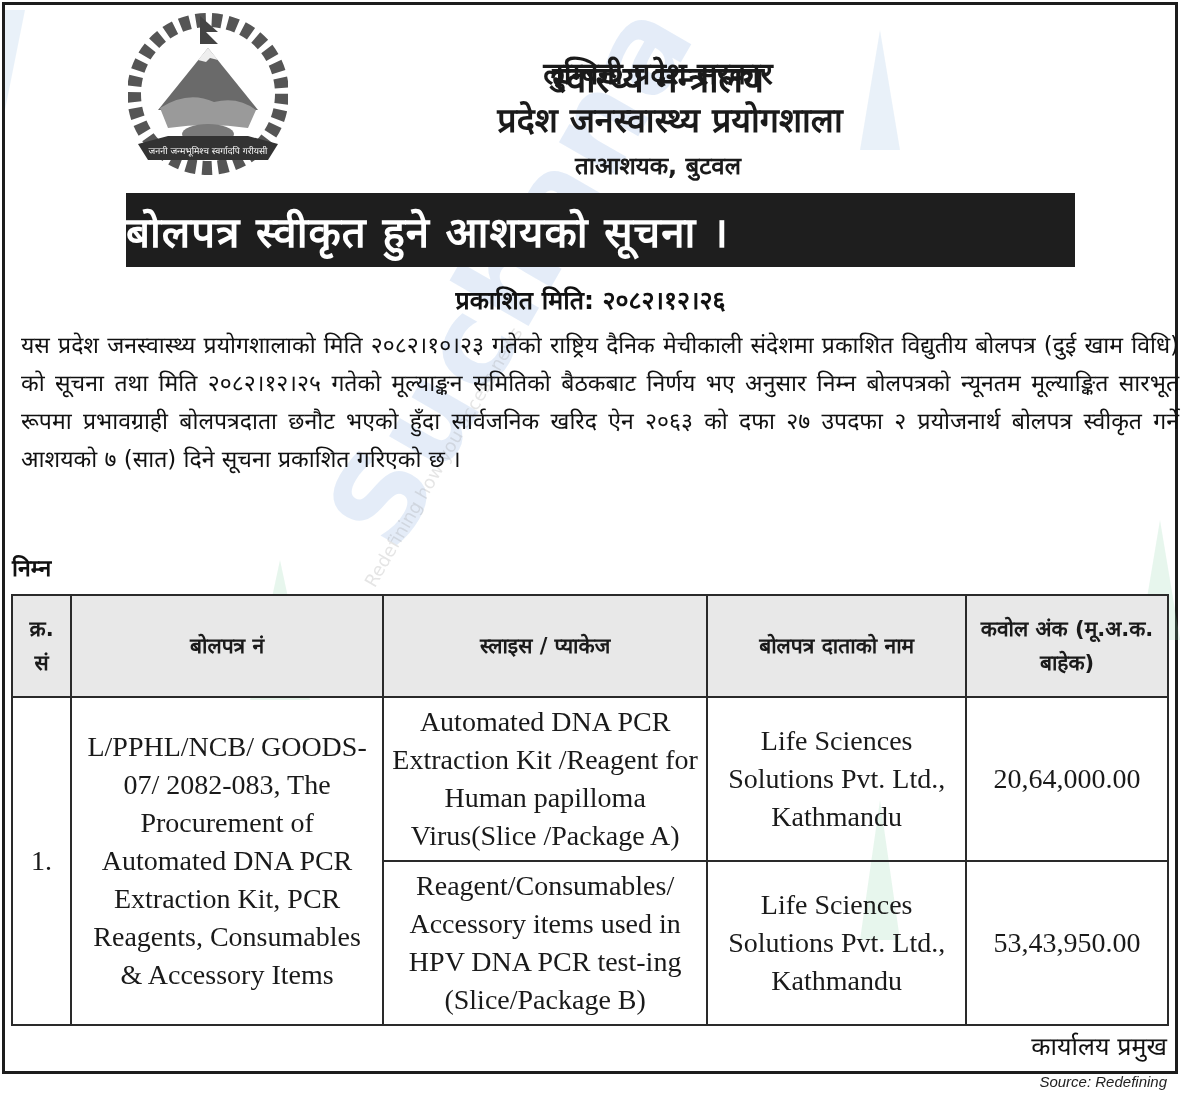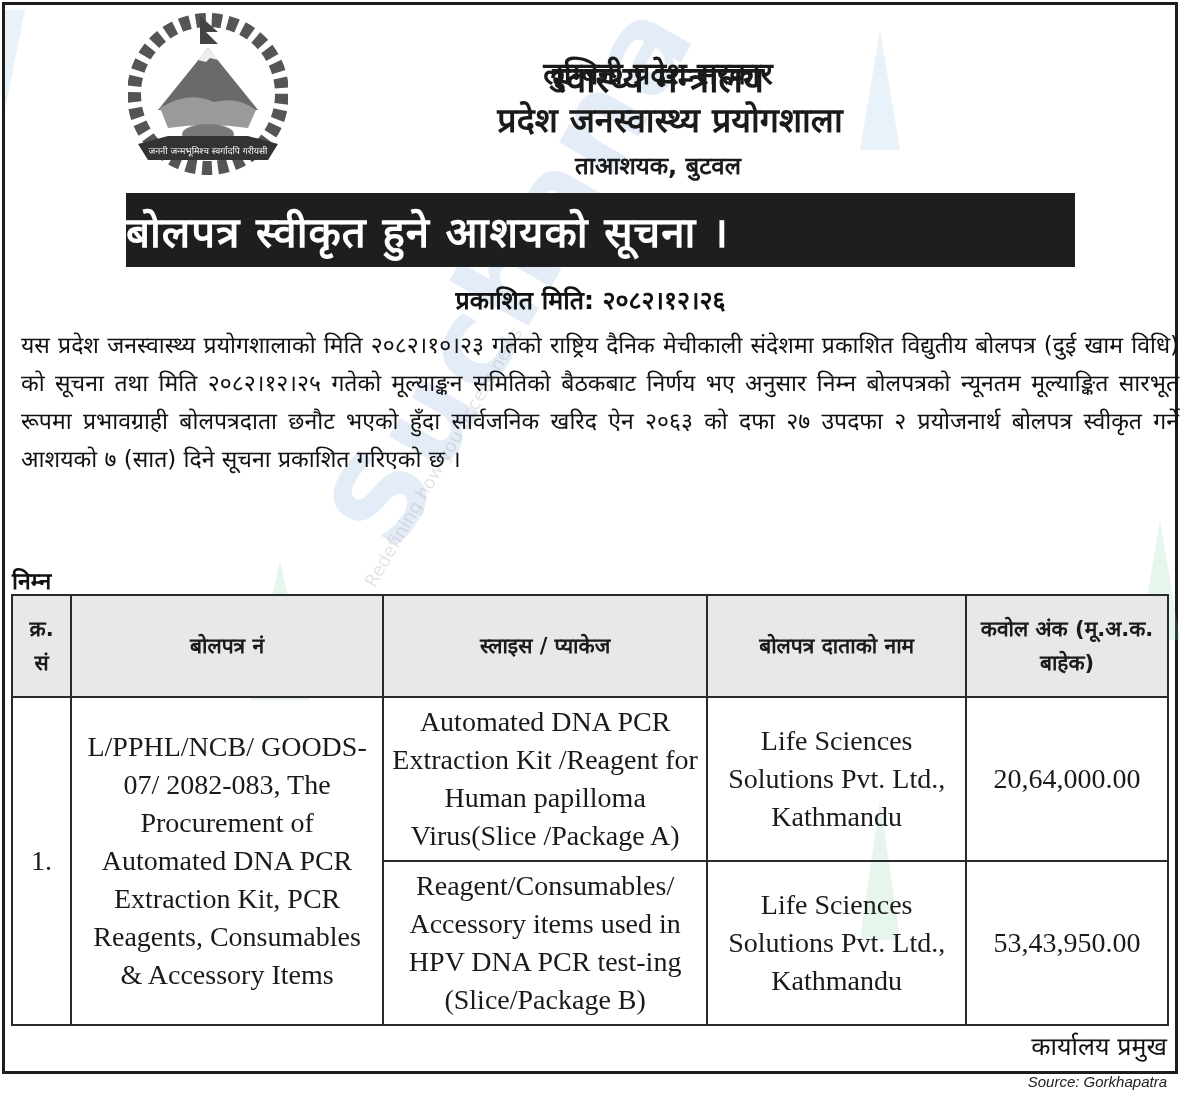--- a/index.html
+++ b/index.html
@@ -42,21 +42,21 @@
   }
   .pubdate {
     position: absolute; top: 282px; left: 0; width: 1181px; text-align: center;
     font-size: 25px; font-weight: bold;
   }
   .body-text {
     position: absolute; left: 21px; top: 326px; width: 1158px;
     font-size: 23px; line-height: 38px; text-align: justify; text-align-last: left;
   }
   .nimna {
-    position: absolute; left: 12px; top: 564px; font-size: 23px; font-weight: bold; text-align: right;
+    position: absolute; left: 12px; top: 551px; font-size: 23px; font-weight: bold; text-align: right;
   }
   table.bids {
     position: absolute; left: 11px; top: 594px; width: 1158px; border-collapse: collapse;
     font-family: "Liberation Serif", serif; color: #1a1a1a;
   }
   table.bids th, table.bids td {
     border: 2px solid #2a2a2a; text-align: center; vertical-align: middle; padding: 0 8px;
   }
   table.bids th {
     background: #e8e8e8; font-family: "DejaVu Sans", sans-serif; font-weight: bold;
@@ -145,13 +145,13 @@
     </tr>
     <tr>
       <td class="slice">Reagent/Consumables/ Accessory items used in HPV DNA PCR test-ing (Slice/Package B)</td>
       <td class="bidder">Life Sciences Solutions Pvt. Ltd., Kathmandu</td>
       <td class="amount">53,43,950.00</td>
     </tr>
   </tbody>
 </table>
 
 <div class="sig">कार्यालय प्रमुख</div>
-<div class="source">Source: Gorkhapatra</div>
+<div class="source">Source: Redefining</div>
 
 </body></html>

